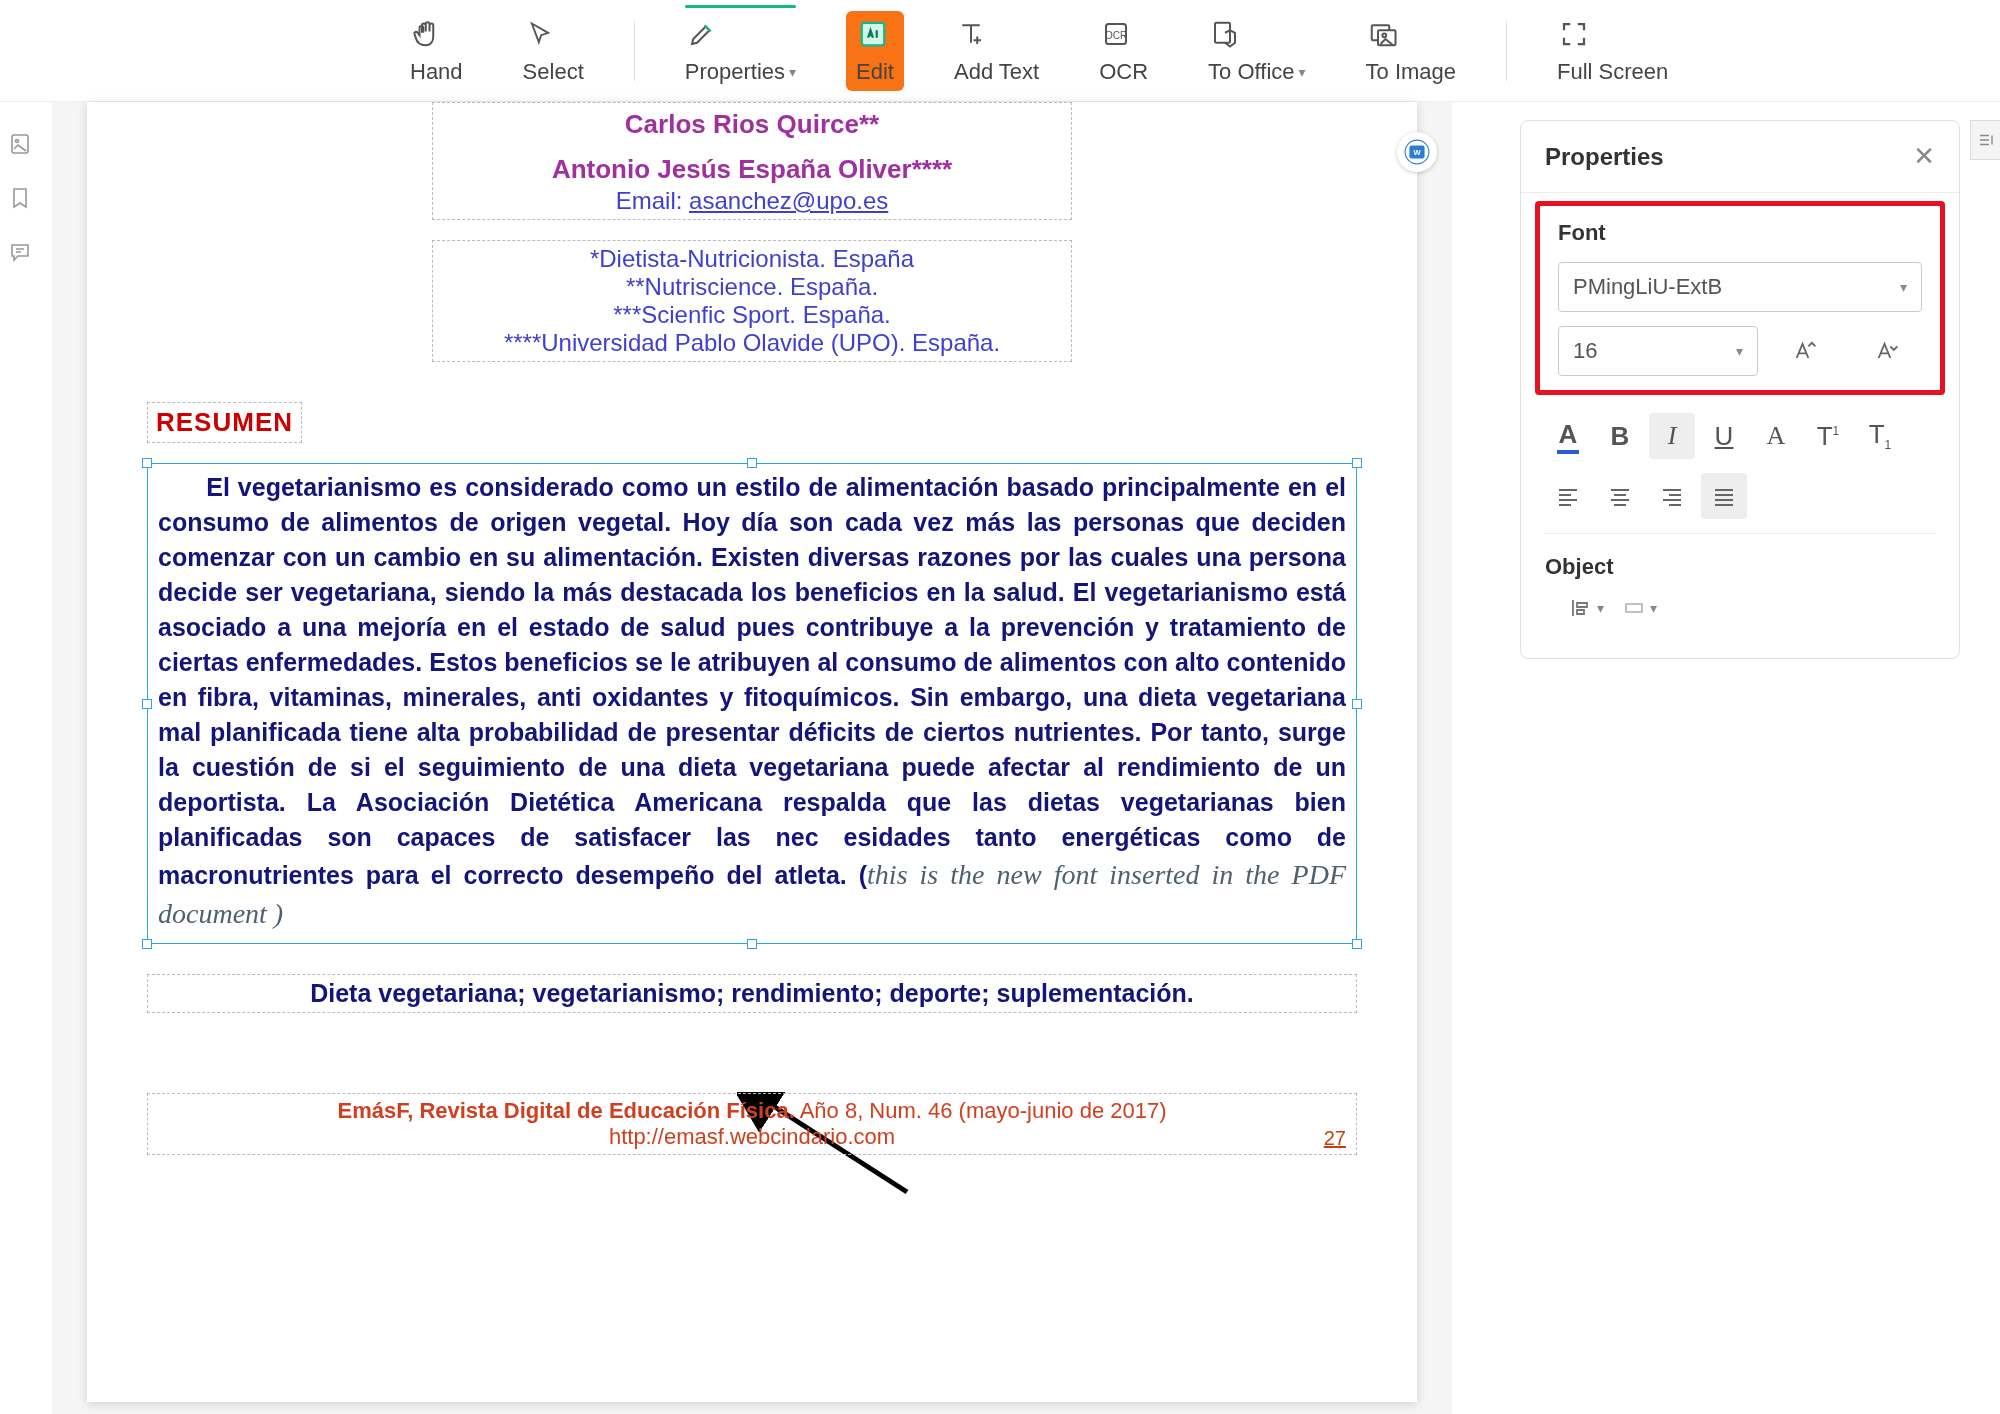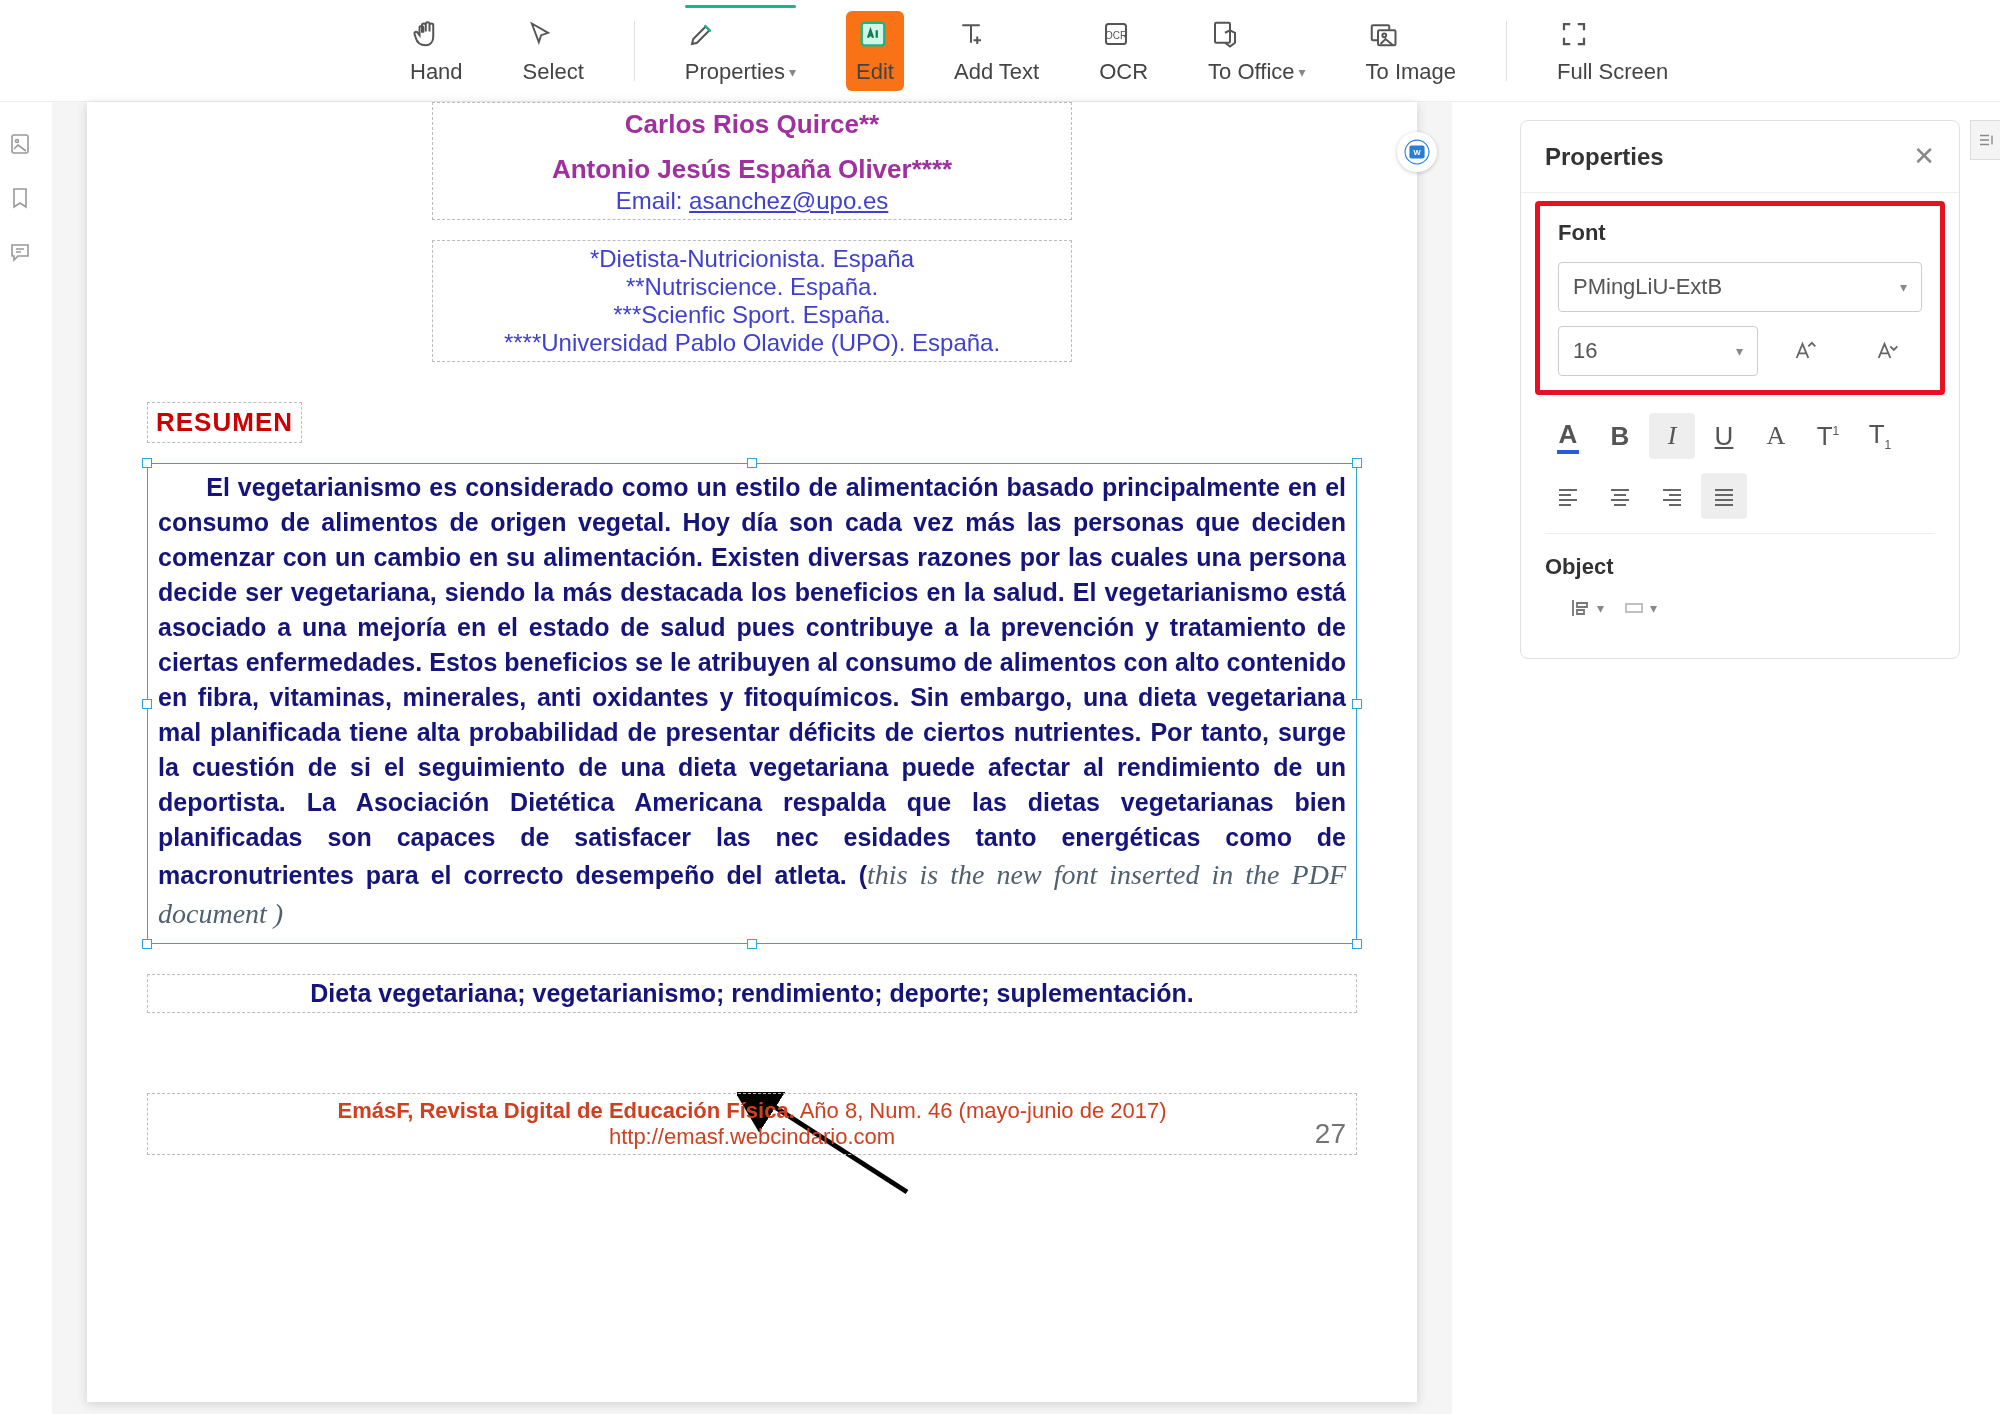--- a/index.html
+++ b/index.html
@@ -51,21 +51,21 @@
   .body-text { color: #14147a; font-weight: bold; font-size: 25px; line-height: 1.4; text-align: justify; }
   .body-text .insert { font-weight: normal; font-style: italic; font-family: "Times New Roman", serif; font-size: 28px; color: #506070; }
   
   .keywords-box { margin-top: 30px; padding: 4px 8px; }
   .keywords-box span { color: #14147a; font-weight: bold; font-size: 25px; }
   
   .footer-box { margin-top: 80px; padding: 4px 8px; display:flex; flex-direction:column; align-items:center; position:relative; }
   .footer-red { color: #d04020; font-size: 22px; }
   .footer-red b { font-weight: bold; }
   .footer-link { color: #d04020; font-size: 22px; }
-  .page-num { position:absolute; right: 10px; bottom: 4px; color: #737373; font-size: 28px; }
+  .page-num { position:absolute; right: 10px; bottom: 4px; color: #c2410c; font-size: 20px; text-decoration: underline; }
   
   
   .arrow-svg { position:absolute; pointer-events:none; }
   
   
   .panel { position: absolute; top: 120px; right: 40px; width: 440px; background: #fff; border: 1px solid #e0e0e0; border-radius: 8px; padding: 0; }
   .panel-header { display:flex; align-items:center; justify-content:space-between; padding: 20px 24px; }
   .panel-header h3 { font-size: 24px; font-weight: 600; color: #333; }
   .panel-close { font-size: 26px; color: #888; cursor:pointer; }
   .panel-sep { height:1px; background:#eee; margin: 0; }

